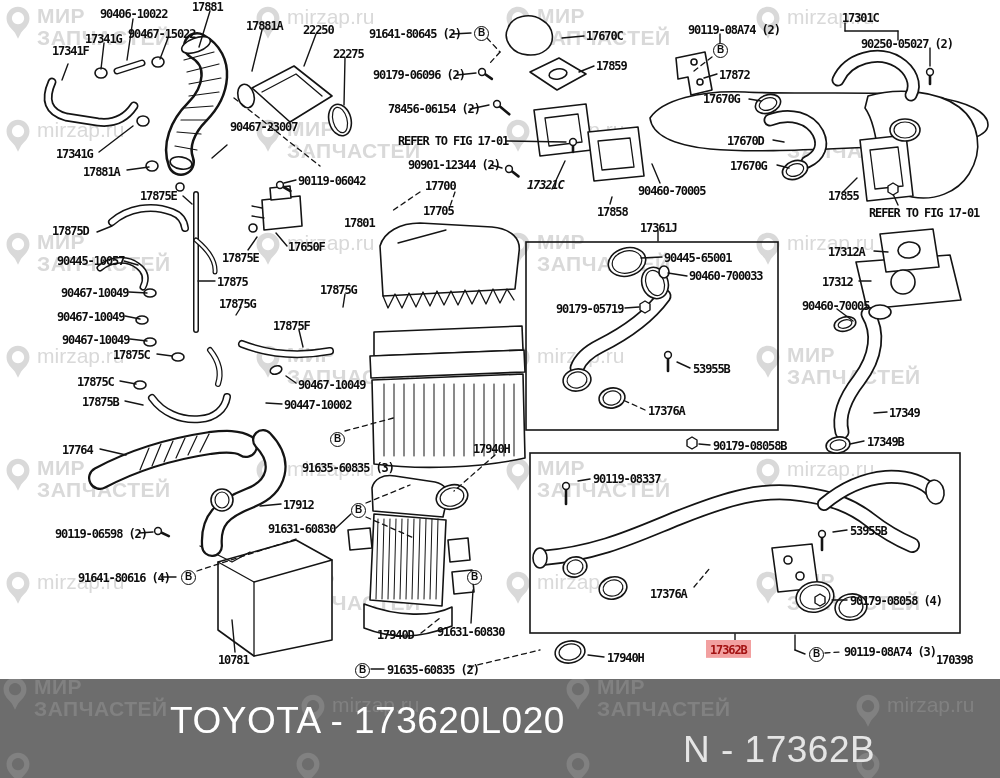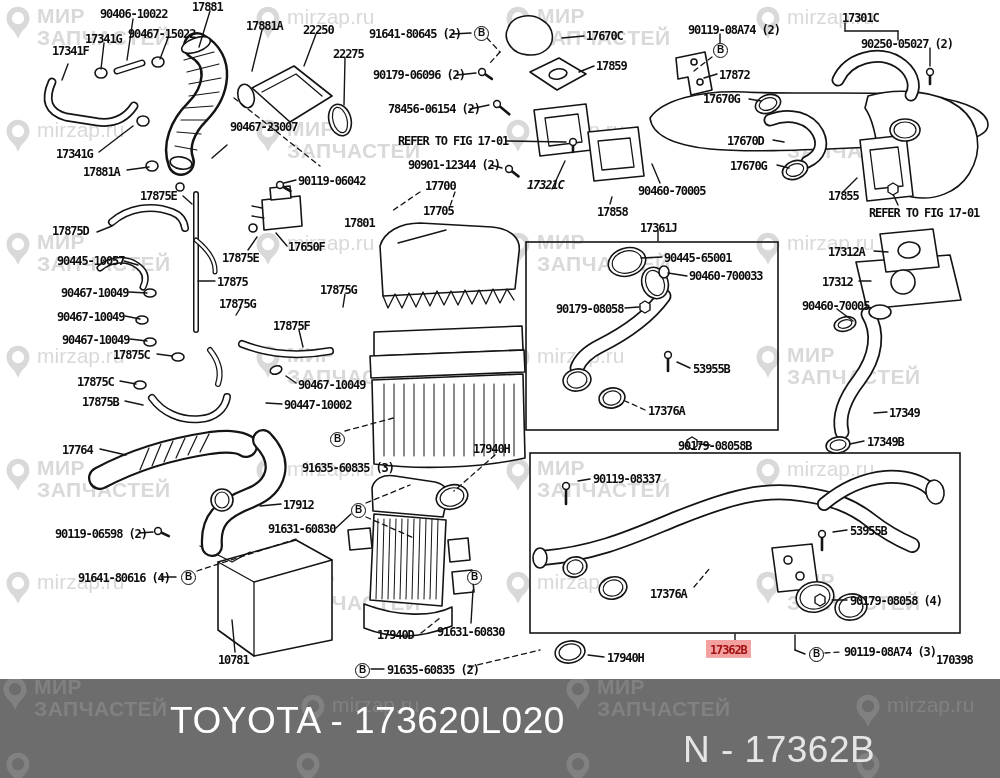--- a/index.html
+++ b/index.html
@@ -596,31 +596,31 @@
       <div class="lbl" style="left: 273px; top: 319px;">17875F</div>
       <div class="lbl" style="left: 57px; top: 310px;">90467-10049</div>
       <div class="lbl" style="left: 62px; top: 333px;">90467-10049</div>
       <div class="lbl" style="left: 113px; top: 348px;">17875C</div>
       <div class="lbl" style="left: 298px; top: 378px;">90467-10049</div>
       <div class="lbl" style="left: 77px; top: 375px;">17875C</div>
       <div class="lbl" style="left: 284px; top: 398px;">90447-10002</div>
       <div class="lbl" style="left: 82px; top: 395px;">17875B</div>
       <div class="lbl" style="left: 344px; top: 204px; margin-top: 12px;">17801</div>
       <div class="lbl" style="left: 423px; top: 204px;">17705</div>
-      <div class="lbl" style="left: 556px; top: 302px;">90179-08058</div>
+      <div class="lbl" style="left: 556px; top: 302px;">90179-05719</div>
       <div class="lbl" style="left: 664px; top: 251px;">90445-65001</div>
       <div class="lbl" style="left: 689px; top: 269px;">90460-700033</div>
       <div class="lbl" style="left: 693px; top: 362px;">53955B</div>
       <div class="lbl" style="left: 648px; top: 404px;">17376A</div>
       <div class="lbl" style="left: 828px; top: 245px;">17312A</div>
       <div class="lbl" style="left: 822px; top: 275px;">17312</div>
       <div class="lbl" style="left: 802px; top: 299px;">90460-70005</div>
       <div class="lbl" style="left: 889px; top: 406px;">17349</div>
       <div class="lbl" style="left: 867px; top: 435px;">17349B</div>
-      <div class="lbl" style="left: 678px; top: 439px; text-align: right;">90179-08058B</div>
+      <div class="lbl" style="left: 713px; top: 439px; text-align: right;">90179-08058B</div>
       <div class="lbl" style="left: 473px; top: 442px;">17940H</div>
       <div class="lbl" style="left: 302px; top: 461px;">91635-60835 (3)</div>
       <div class="lbl" style="left: 62px; top: 443px;">17764</div>
       <div class="lbl" style="left: 283px; top: 498px;">17912</div>
       <div class="lbl" style="left: 268px; top: 522px;">91631-60830</div>
       <div class="lbl" style="left: 55px; top: 527px; text-align: center;">90119-06598 (2)</div>
       <div class="lbl" style="left: 78px; top: 571px;">91641-80616 (4)</div>
       <div class="lbl" style="left: 218px; top: 653px;">10781</div>
       <div class="lbl" style="left: 593px; top: 472px;">90119-08337</div>
       <div class="lbl" style="left: 650px; top: 587px;">17376A</div>

